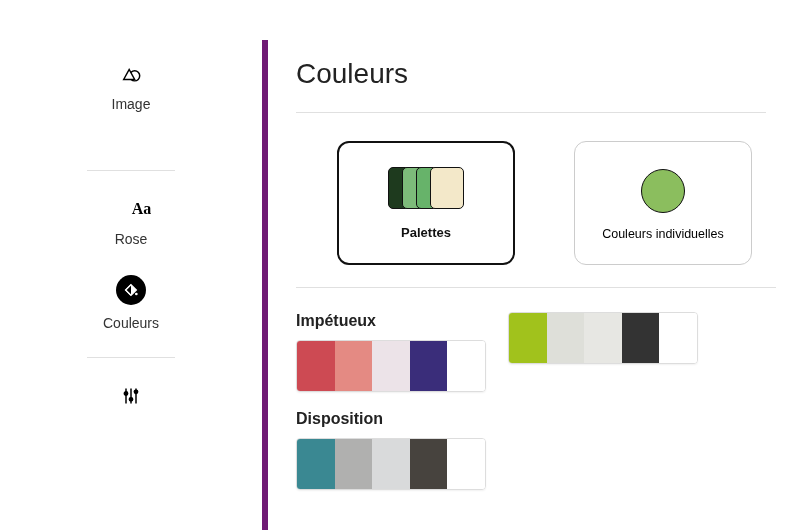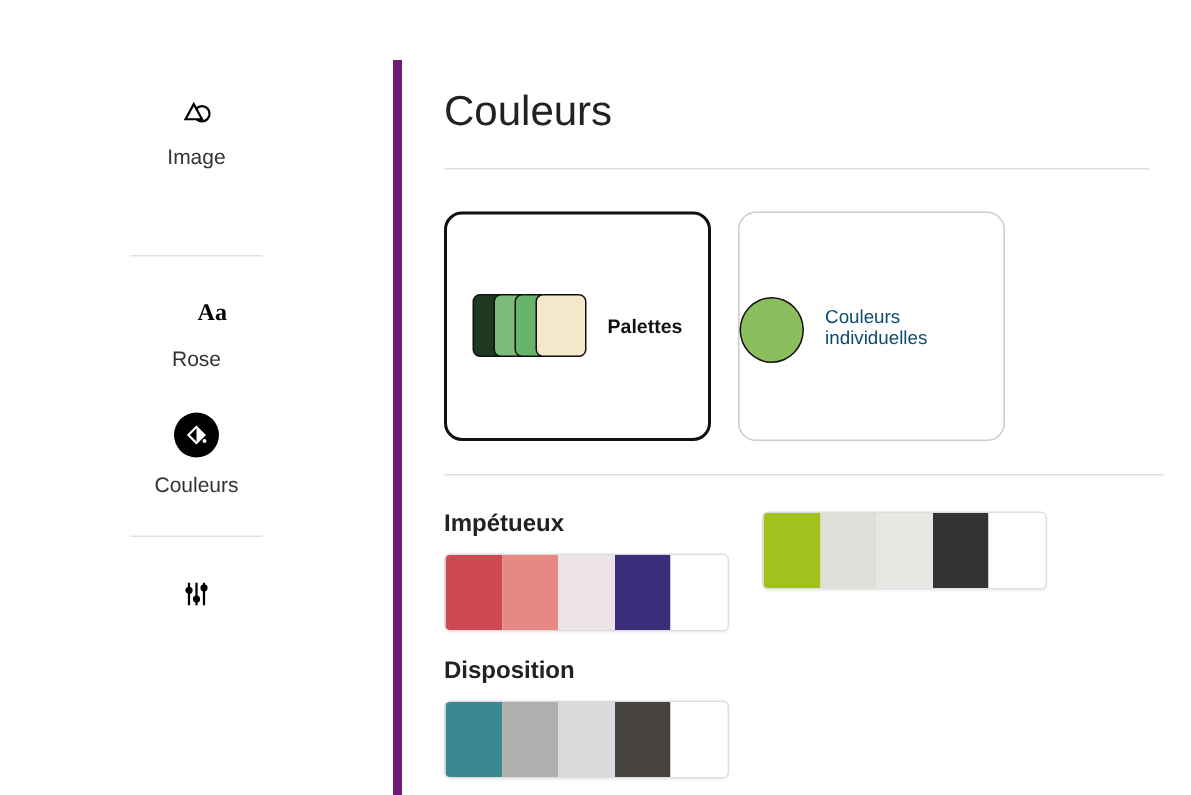--- a/index.html
+++ b/index.html
@@ -82,39 +82,40 @@
   }
   .mode-row {
     display: flex;
     gap: 18px;
     margin-bottom: 22px;
   }
   .mode-card {
     border: 1px solid #ccc;
     border-radius: 12px;
     width: 178px;
-    height: 153px;
-    display: flex;
-    flex-direction: row;
+    height: 124px;
+    display: flex;
+    flex-direction: column;
     align-items: center;
     justify-content: center;
     gap: 14px;
     cursor: pointer;
+    margin-left: 41px;
   }
   .mode-card.selected {
     border: 2px solid #111;
   }
   .mode-card.selected .mode-label {
     font-weight: 600;
     color: #111;
     font-size: 13px;
   }
   .mode-label {
     font-size: 12.5px;
-    color: #0c4a6e;
+    color: #000000;
   }
   .fan-stack {
     position: relative;
     width: 76px;
     height: 44px;
   }
   .fan-swatch {
     position: absolute;
     width: 34px;
     height: 42px;

